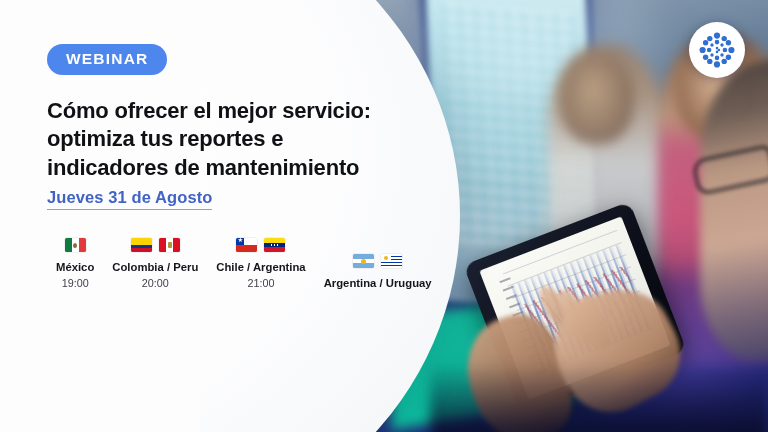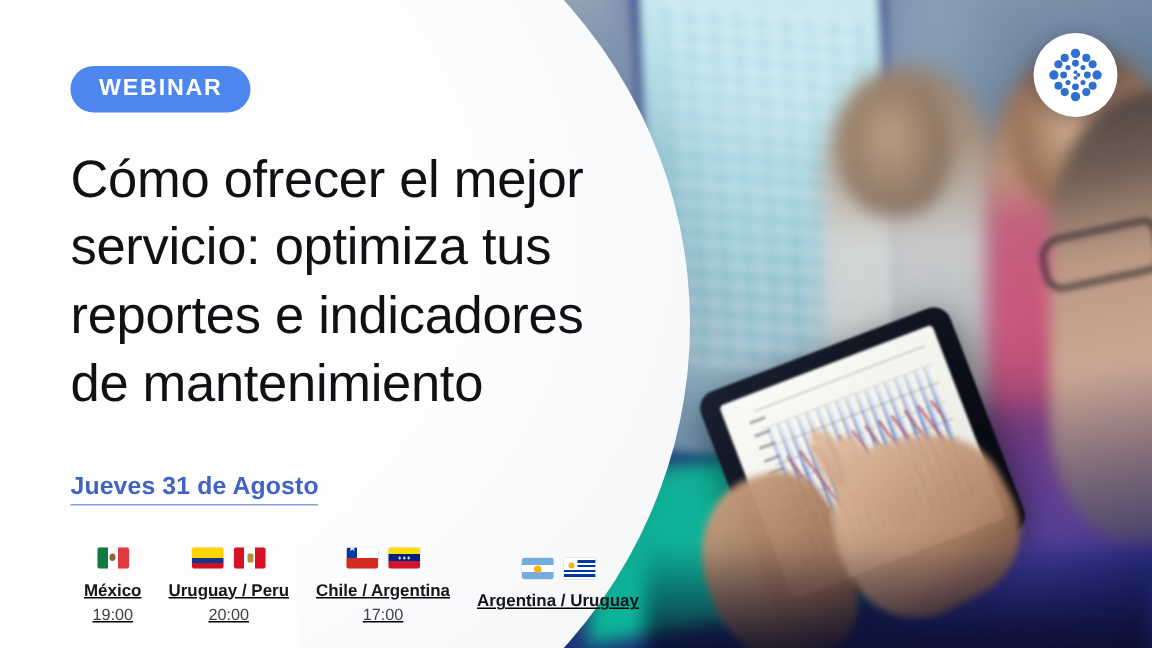--- a/index.html
+++ b/index.html
@@ -287,44 +287,43 @@
     color: #ffffff;
     font-size: 15.5px;
     font-weight: bold;
     letter-spacing: 1.2px;
     padding: 7px 19px 8px;
     border-radius: 16px;
     line-height: 1;
   }
   .title {
     margin: 22px 0 0;
-    font-size: 35px;
-    font-weight: normal;
+    font-size: 22px;
+    font-weight: bold;
     line-height: 1.30;
     color: #101114;
     letter-spacing: -0.2px;
     max-width: 350px;
   }
   .date {
-    margin-top: 36px;
+    margin-top: 6px;
     display: inline-block;
     font-size: 16.5px;
     font-weight: bold;
     color: #4163c4;
     border-bottom: 1.6px solid #8aa0d8;
     padding-bottom: 2px;
     letter-spacing: .1px;
   }
 
   .zones {
     display: flex;
-    align-items: center;
+    align-items: flex-end;
     margin-top: 28px;
     gap: 0;
-    text-decoration: underline;
   }
   .zone {
     text-align: center;
     padding: 0 9px;
   }
   .zone-flags {
     display: flex;
     justify-content: center;
     gap: 7px;
     height: 15px;
@@ -434,31 +433,31 @@
         </div>
         <div class="zone-name">México</div>
         <div class="zone-time">19:00</div>
       </div>
 
       <div class="zone">
         <div class="zone-flags">
           <span class="flag flag-co"></span>
           <span class="flag flag-pe"></span>
         </div>
-        <div class="zone-name">Uruguay / Peru</div>
+        <div class="zone-name">Colombia / Peru</div>
         <div class="zone-time">20:00</div>
       </div>
 
       <div class="zone">
         <div class="zone-flags">
           <span class="flag flag-cl"></span>
           <span class="flag flag-ve"></span>
         </div>
         <div class="zone-name">Chile / Argentina</div>
-        <div class="zone-time">17:00</div>
+        <div class="zone-time">21:00</div>
       </div>
 
       <div class="zone">
         <div class="zone-flags">
           <span class="flag flag-ar"></span>
           <span class="flag flag-uy"></span>
         </div>
         <div class="zone-name">Argentina / Uruguay</div>
       </div>
 

